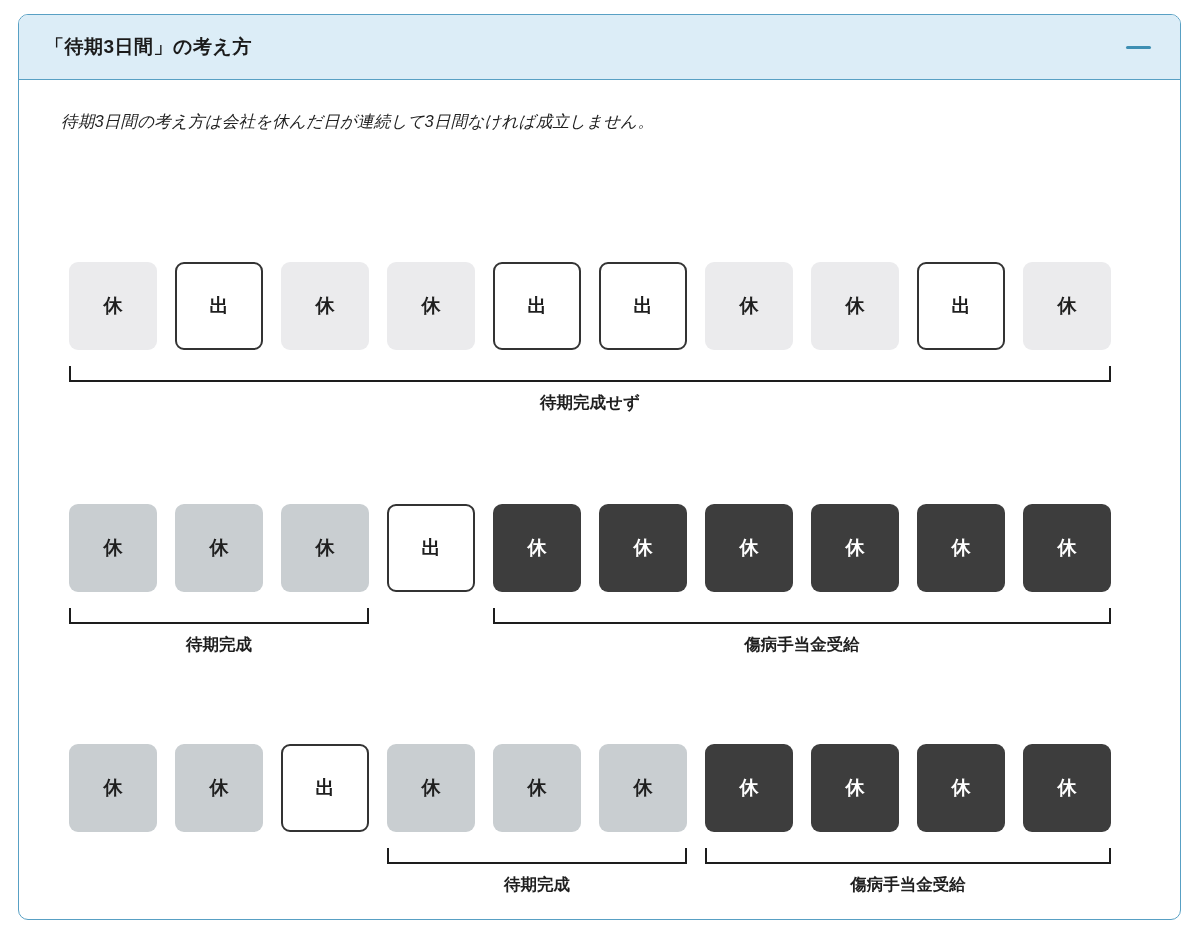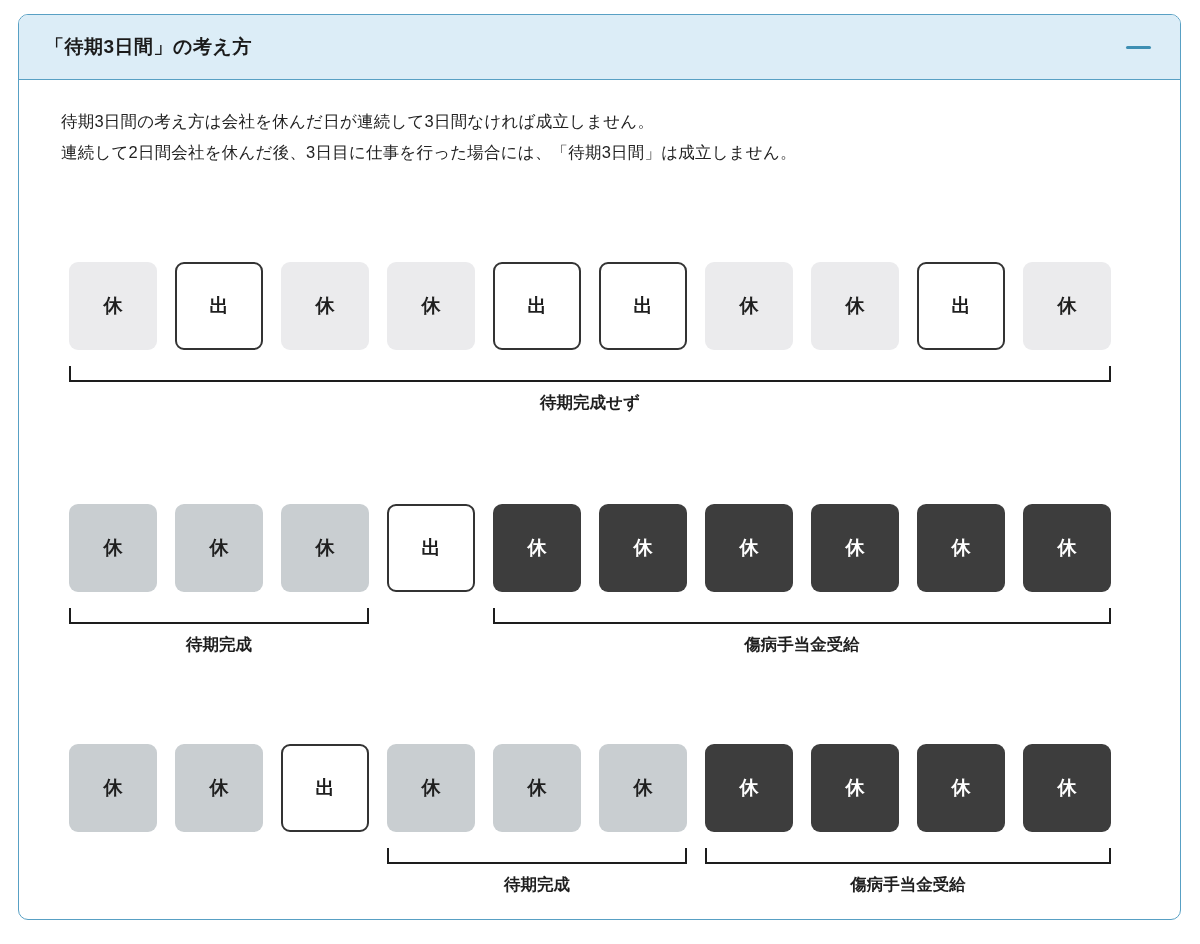--- a/index.html
+++ b/index.html
@@ -71,20 +71,21 @@
 
   
   .intro {
     position: absolute;
     left: 42px;
     top: 26px;
     font-size: 16.5px;
     line-height: 1.85;
     color: #222222;
     white-space: nowrap;
+    font-style: italic;
   }
   .intro div { letter-spacing: .2px; }
 
   
   .diagram {
     position: absolute;
     left: 0;
     top: 0;
     width: 100%;
     height: 100%;
@@ -150,21 +151,20 @@
     <div class="card-title">「待期3日間」の考え方</div>
     <div class="collapse-btn">
       <span class="bar"></span>
     </div>
   </div>
 
   <div class="card-body">
 
     <div class="intro">
       <div>待期3日間の考え方は会社を休んだ日が連続して3日間なければ成立しません。</div>
-      <div>連続して2日間会社を休んだ後、3日目に仕事を行った場合には、「待期3日間」は成立しません。</div>
     </div>
 
     <div class="diagram">
       <div class="row row-1">
         <div class="boxes">
             <div class="box light" style="left: 0px;">休</div>
             <div class="box white" style="left: 106px;">出</div>
             <div class="box light" style="left: 212px;">休</div>
             <div class="box light" style="left: 318px;">休</div>
             <div class="box white" style="left: 424px;">出</div>

